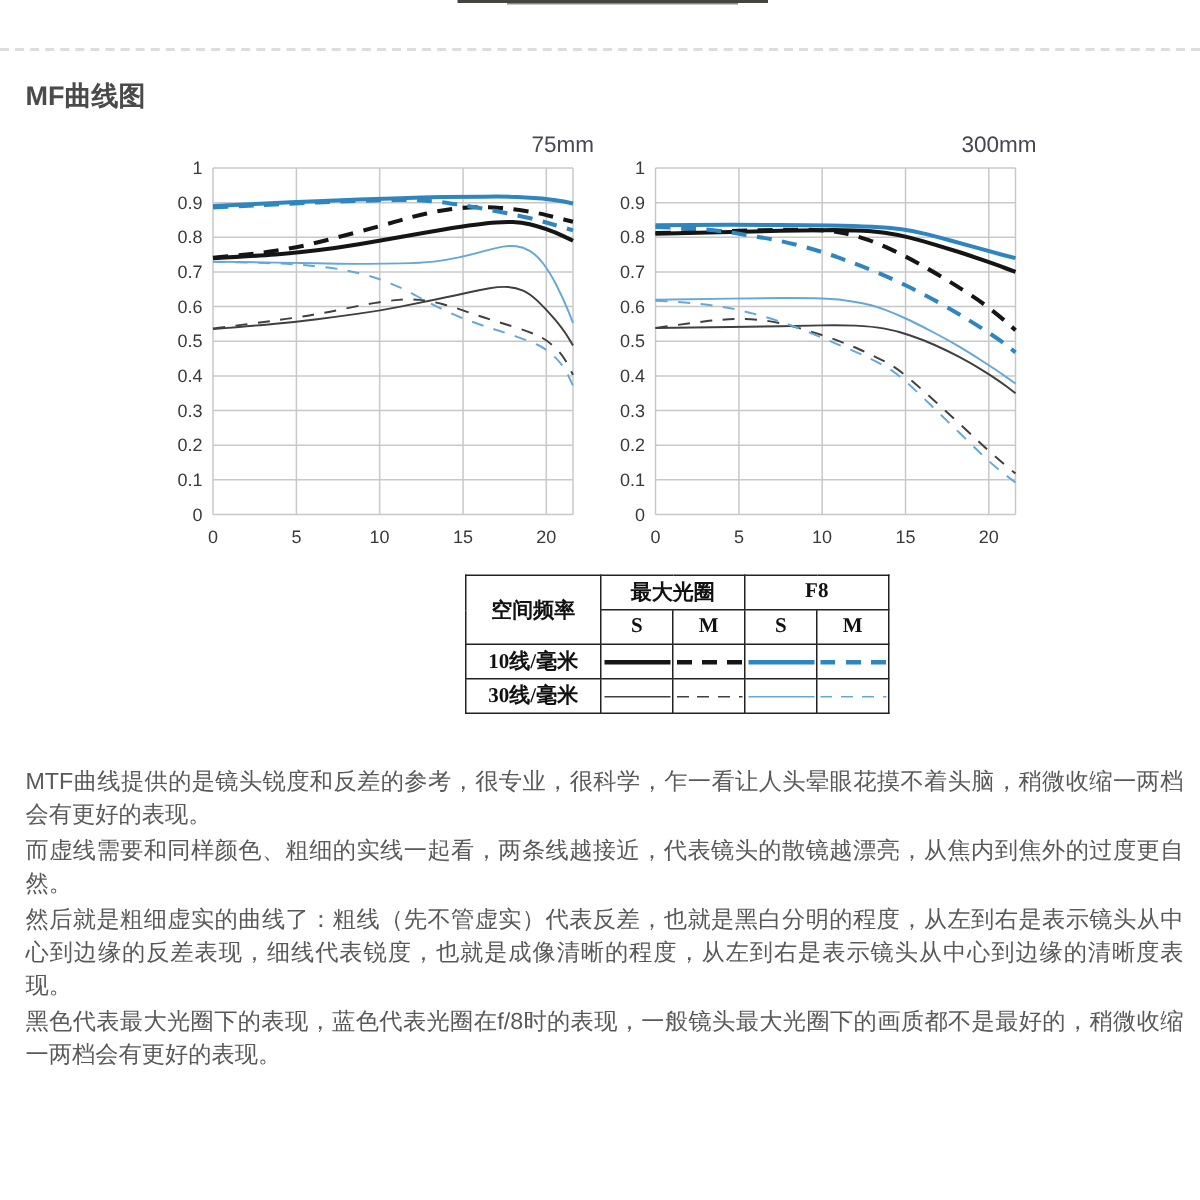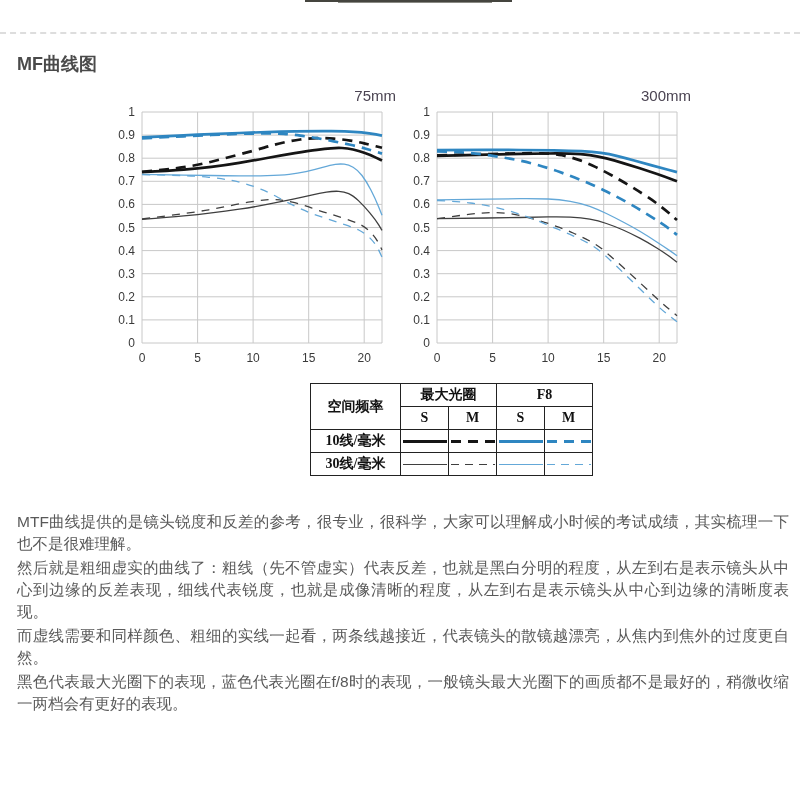--- a/index.html
+++ b/index.html
@@ -168,20 +168,20 @@
             <div class="ls" style="height: 1px; background: rgb(100, 168, 216);"></div>
           </td>
       <td>
             <div class="ls" style="height: 1px; background: repeating-linear-gradient(90deg, rgb(100, 168, 216) 0px, rgb(100, 168, 216) 8px, transparent 8px, transparent 14px);"></div>
           </td>
     </tr>
   </tbody>
     </table>
 
   <div class="body-text">
-    <p>MTF曲线提供的是镜头锐度和反差的参考，很专业，很科学，大家可以理解成小时候的考试成绩，其实梳理一下也不是很难理解。</p>
+    <p>MTF曲线提供的是镜头锐度和反差的参考，很专业，很科学，乍一看让人头晕眼花摸不着头脑，稍微收缩一两档会有更好的表现。</p>
+    <p>而虚线需要和同样颜色、粗细的实线一起看，两条线越接近，代表镜头的散镜越漂亮，从焦内到焦外的过度更自然。</p>
     <p>然后就是粗细虚实的曲线了：粗线（先不管虚实）代表反差，也就是黑白分明的程度，从左到右是表示镜头从中心到边缘的反差表现，细线代表锐度，也就是成像清晰的程度，从左到右是表示镜头从中心到边缘的清晰度表现。</p>
-    <p>而虚线需要和同样颜色、粗细的实线一起看，两条线越接近，代表镜头的散镜越漂亮，从焦内到焦外的过度更自然。</p>
     <p>黑色代表最大光圈下的表现，蓝色代表光圈在f/8时的表现，一般镜头最大光圈下的画质都不是最好的，稍微收缩一两档会有更好的表现。</p>
 
   </div>
 
 </div>
 
 </body></html>

